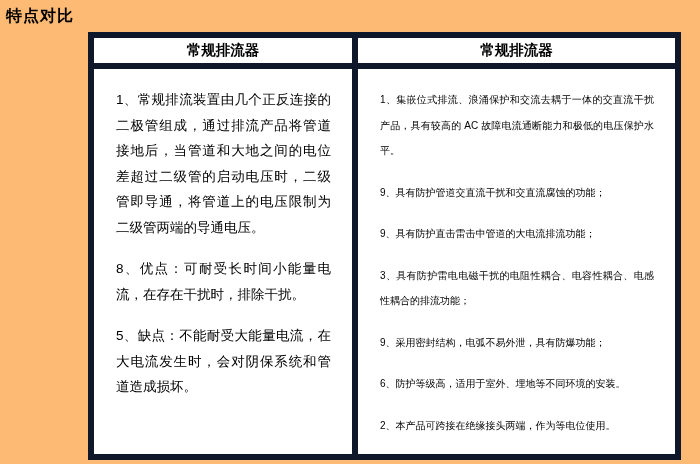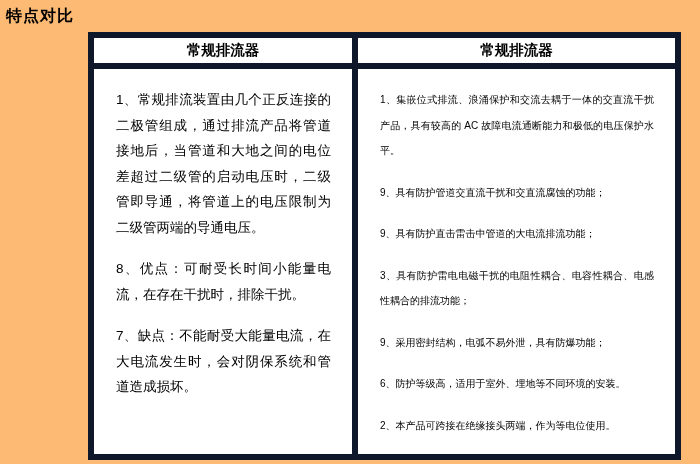--- a/index.html
+++ b/index.html
@@ -84,21 +84,21 @@
       <tr>
         <th>常规排流器</th>
         <th>常规排流器</th>
       </tr>
     </thead>
     <tbody>
       <tr>
         <td class="col-left">
           <p>1、常规排流装置由几个正反连接的二极管组成，通过排流产品将管道接地后，当管道和大地之间的电位差超过二级管的启动电压时，二级管即导通，将管道上的电压限制为二级管两端的导通电压。</p>
           <p>8、优点：可耐受长时间小能量电流，在存在干扰时，排除干扰。</p>
-          <p>7、缺点：不能耐受大能量电流，在大电流发生时，会对阴保系统和管道造成损坏。</p>
+          <p>5、缺点：不能耐受大能量电流，在大电流发生时，会对阴保系统和管道造成损坏。</p>
         </td>
         <td class="col-right">
           <p>1、集嵌位式排流、浪涌保护和交流去耦于一体的交直流干扰产品，具有较高的 AC 故障电流通断能力和极低的电压保护水平。</p>
           <p>9、具有防护管道交直流干扰和交直流腐蚀的功能；</p>
           <p>9、具有防护直击雷击中管道的大电流排流功能；</p>
           <p>3、具有防护雷电电磁干扰的电阻性耦合、电容性耦合、电感性耦合的排流功能；</p>
           <p>9、采用密封结构，电弧不易外泄，具有防爆功能；</p>
           <p>6、防护等级高，适用于室外、埋地等不同环境的安装。</p>
           <p>2、本产品可跨接在绝缘接头两端，作为等电位使用。</p>
         </td>

